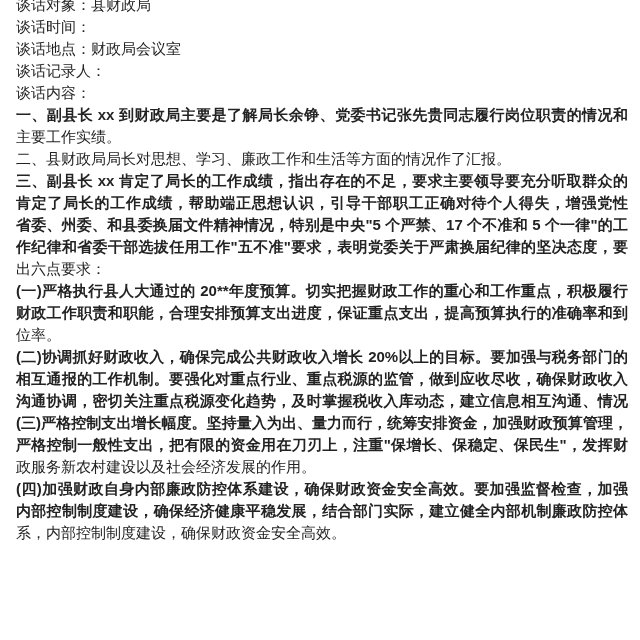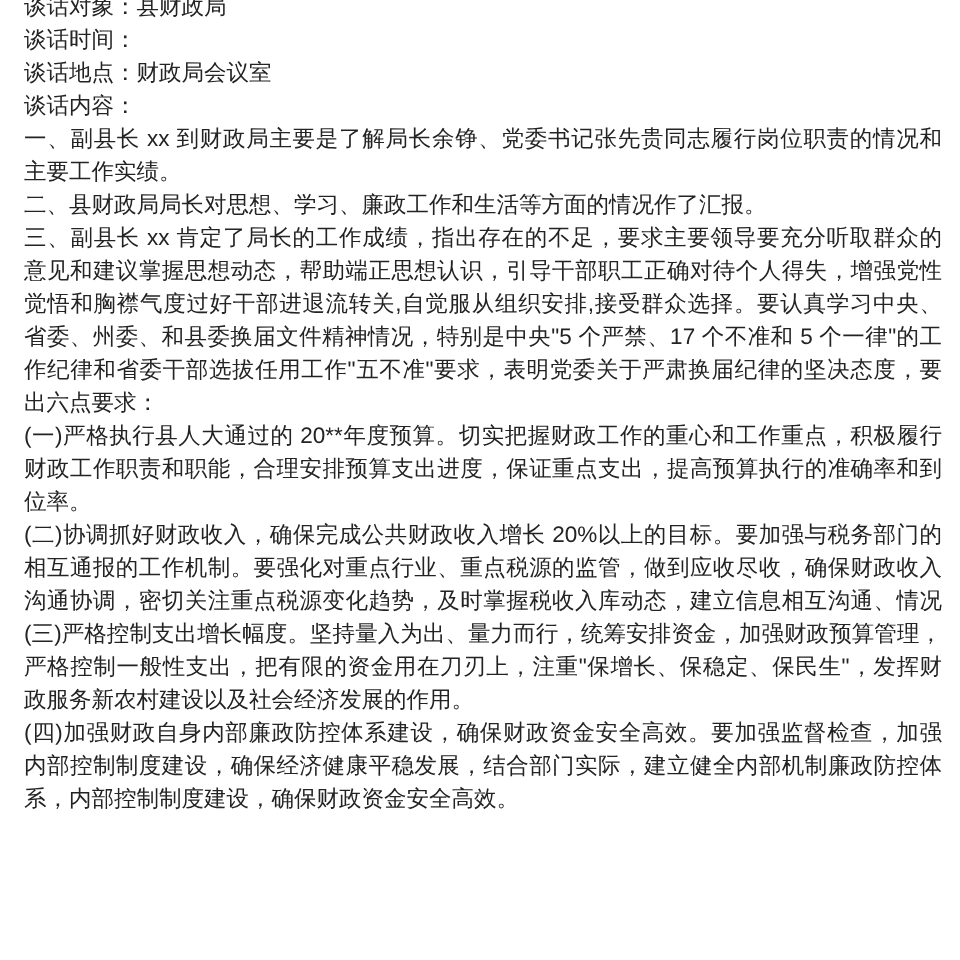--- a/index.html
+++ b/index.html
@@ -24,42 +24,43 @@
   }
   .line {
     height: 22px;
     overflow: hidden;
     text-align: left;
   }
   
   .jl {
     text-align: justify;
     text-align-last: justify;
+    font-weight: bold;
   }
   
   .ll {
     text-align: left;
     text-align-last: left;
   }
 </style>
 </head>
 <body>
 
 <div class="page">
   <div class="line ll">谈话对象：县财政局</div>
   <div class="line ll">谈话时间：</div>
   <div class="line ll">谈话地点：财政局会议室</div>
+  <div class="line ll">谈话记录人：</div>
   <div class="line ll">谈话内容：</div>
 
   <div class="line jl">一、副县长 xx 到财政局主要是了解局长余铮、党委书记张先贵同志履行岗位职责的情况和</div>
   <div class="line ll">主要工作实绩。</div>
   <div class="line ll">二、县财政局局长对思想、学习、廉政工作和生活等方面的情况作了汇报。</div>
   <div class="line jl">三、副县长 xx 肯定了局长的工作成绩，指出存在的不足，要求主要领导要充分听取群众的</div>
-  <div class="line jl">意见和建议掌握思想动态，帮助端正思想认识，引导干部职工正确对待个人得失，增强党性</div>
-  <div class="line jl">觉悟和胸襟气度过好干部进退流转关,自觉服从组织安排,接受群众选择。要认真学习中央、</div>
+  <div class="line jl">肯定了局长的工作成绩，帮助端正思想认识，引导干部职工正确对待个人得失，增强党性</div>
   <div class="line jl">省委、州委、和县委换届文件精神情况，特别是中央"5 个严禁、17 个不准和 5 个一律"的工</div>
   <div class="line jl">作纪律和省委干部选拔任用工作"五不准"要求，表明党委关于严肃换届纪律的坚决态度，要</div>
   <div class="line ll">出六点要求：</div>
   <div class="line jl">(一)严格执行县人大通过的 20**年度预算。切实把握财政工作的重心和工作重点，积极履行</div>
   <div class="line jl">财政工作职责和职能，合理安排预算支出进度，保证重点支出，提高预算执行的准确率和到</div>
   <div class="line ll">位率。</div>
   <div class="line jl">(二)协调抓好财政收入，确保完成公共财政收入增长 20%以上的目标。要加强与税务部门的</div>
   <div class="line jl">相互通报的工作机制。要强化对重点行业、重点税源的监管，做到应收尽收，确保财政收入</div>
   <div class="line jl">沟通协调，密切关注重点税源变化趋势，及时掌握税收入库动态，建立信息相互沟通、情况</div>
   <div class="line jl">(三)严格控制支出增长幅度。坚持量入为出、量力而行，统筹安排资金，加强财政预算管理，</div>

